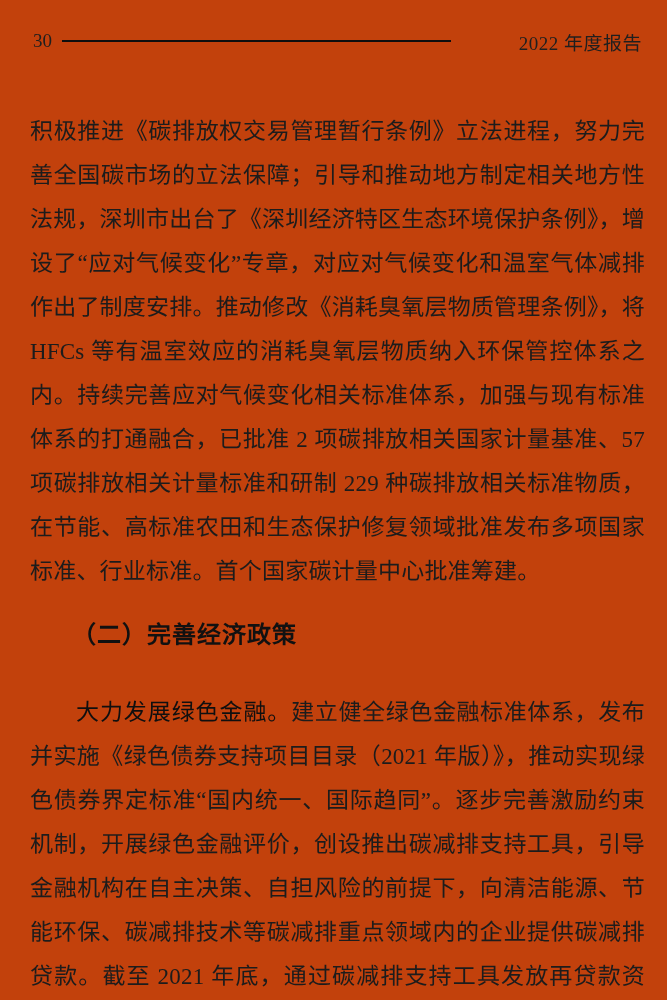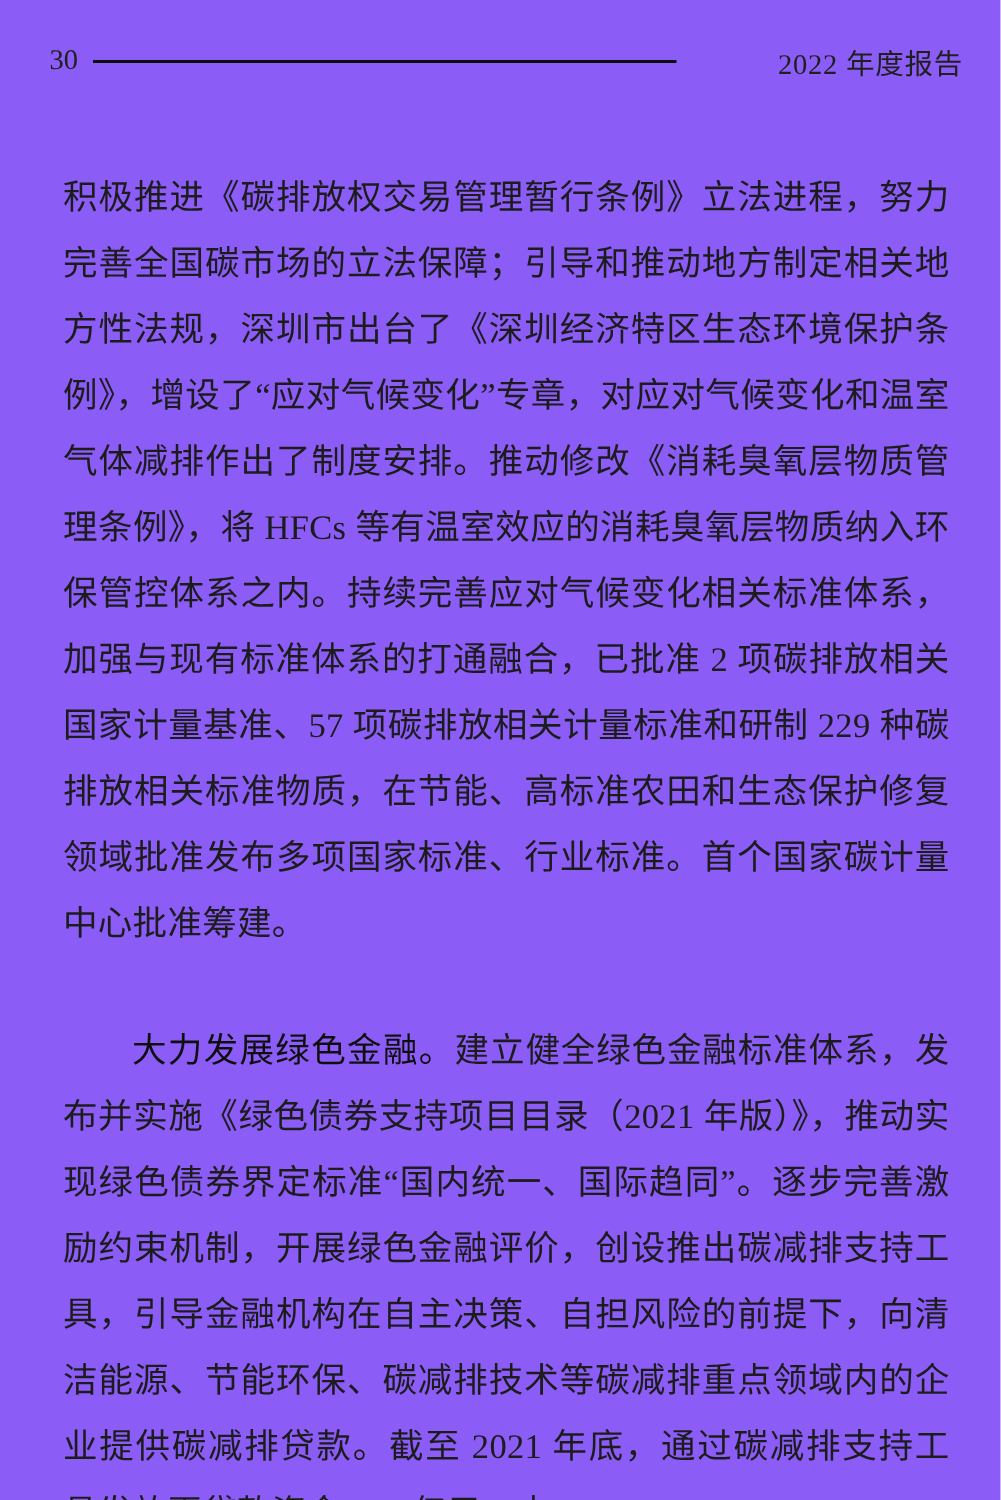--- a/index.html
+++ b/index.html
@@ -4,21 +4,21 @@
 <style>
   html, body {
     margin: 0;
     padding: 0;
     background: #ffffff;
   }
   .page {
     position: relative;
     width: 667px;
     height: 1000px;
-    background: #8b5cf6;
+    background: #c2410c;
     overflow: hidden;
     color: #1c1c1c;
   }
   
   .page-header {
     display: flex;
     align-items: center;
     margin: 28px 25px 0 33px;
     height: 26px;
     font-family: "Liberation Serif", "DejaVu Serif", serif;
@@ -45,21 +45,21 @@
   .content {
     margin: 0 22px 0 30px;
   }
   .par {
     font-family: "Liberation Serif", "DejaVu Serif", serif;
     font-size: 23px;
     line-height: 44px;
     text-align: justify;
     text-justify: inter-character;
     color: #1c1c1c;
-    margin: 12px;
+    margin: 0;
     letter-spacing: 0.2px;
   }
   .par-first {
     margin-top: 56px;
   }
   .section-heading {
     font-family: "Liberation Sans", "DejaVu Sans", sans-serif;
     font-weight: 700;
     font-size: 24px;
     line-height: 30px;
@@ -87,18 +87,19 @@
   <header class="page-header">
     <span class="page-num">30</span>
     <span class="header-rule"></span>
     <span class="header-title">2022 年度报告</span>
   </header>
 
   <main class="content">
 
     <p class="par par-first">积极推进《碳排放权交易管理暂行条例》立法进程，努力完善全国碳市场的立法保障；引导和推动地方制定相关地方性法规，深圳市出台了《深圳经济特区生态环境保护条例》，增设了“应对气候变化”专章，对应对气候变化和温室气体减排作出了制度安排。推动修改《消耗臭氧层物质管理条例》，将 HFCs 等有温室效应的消耗臭氧层物质纳入环保管控体系之内。持续完善应对气候变化相关标准体系，加强与现有标准体系的打通融合，已批准 2 项碳排放相关国家计量基准、57 项碳排放相关计量标准和研制 229 种碳排放相关标准物质，在节能、高标准农田和生态保护修复领域批准发布多项国家标准、行业标准。首个国家碳计量中心批准筹建。</p>
 
+    <h3 class="section-heading">（二）完善经济政策</h3>
 
     <p class="par par-indent"><strong class="par-lead">大力发展绿色金融。</strong><span>建立健全绿色金融标准体系，发布并实施《绿色债券支持项目目录（2021 年版）》，推动实现绿色债券界定标准“国内统一、国际趋同”。逐步完善激励约束机制，开展绿色金融评价，创设推出碳减排支持工具，引导金融机构在自主决策、自担风险的前提下，向清洁能源、节能环保、碳减排技术等碳减排重点领域内的企业提供碳减排贷款。截至 2021 年底，通过碳减排支持工具发放再贷款资金 855 亿元，支</span></p>
 
   </main>
 
 </div>
 
 </body></html>

